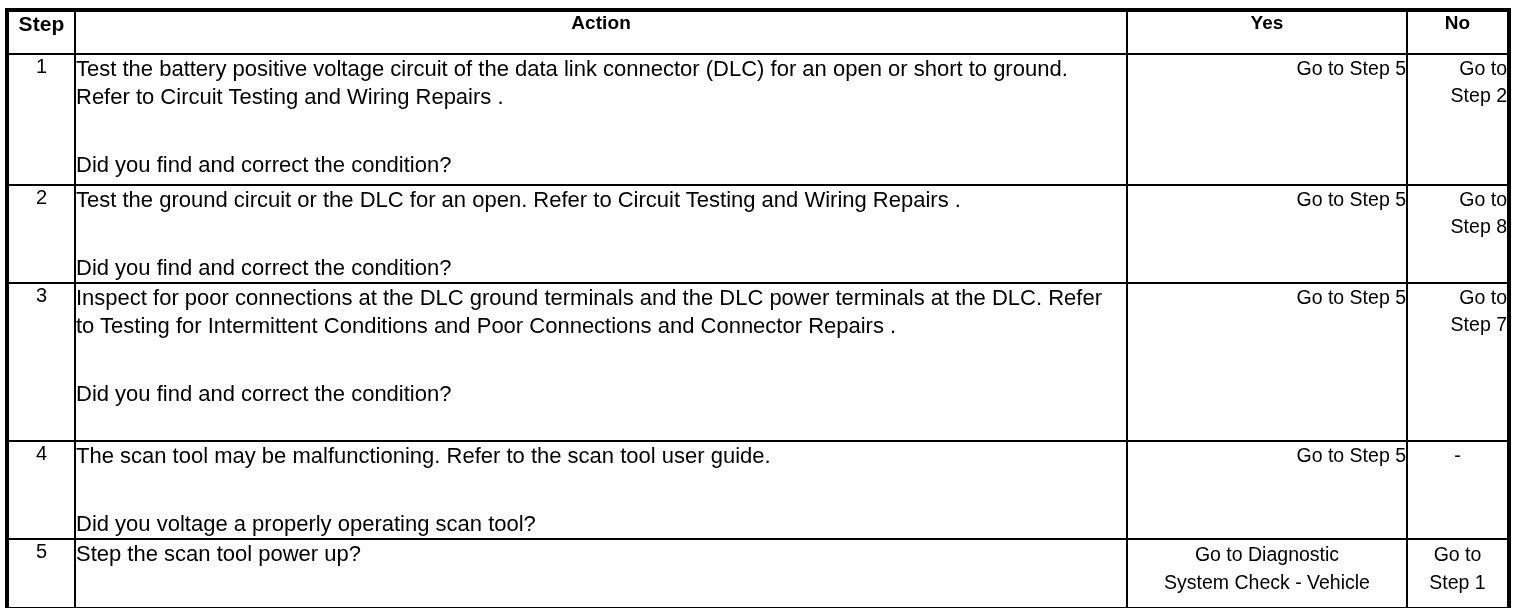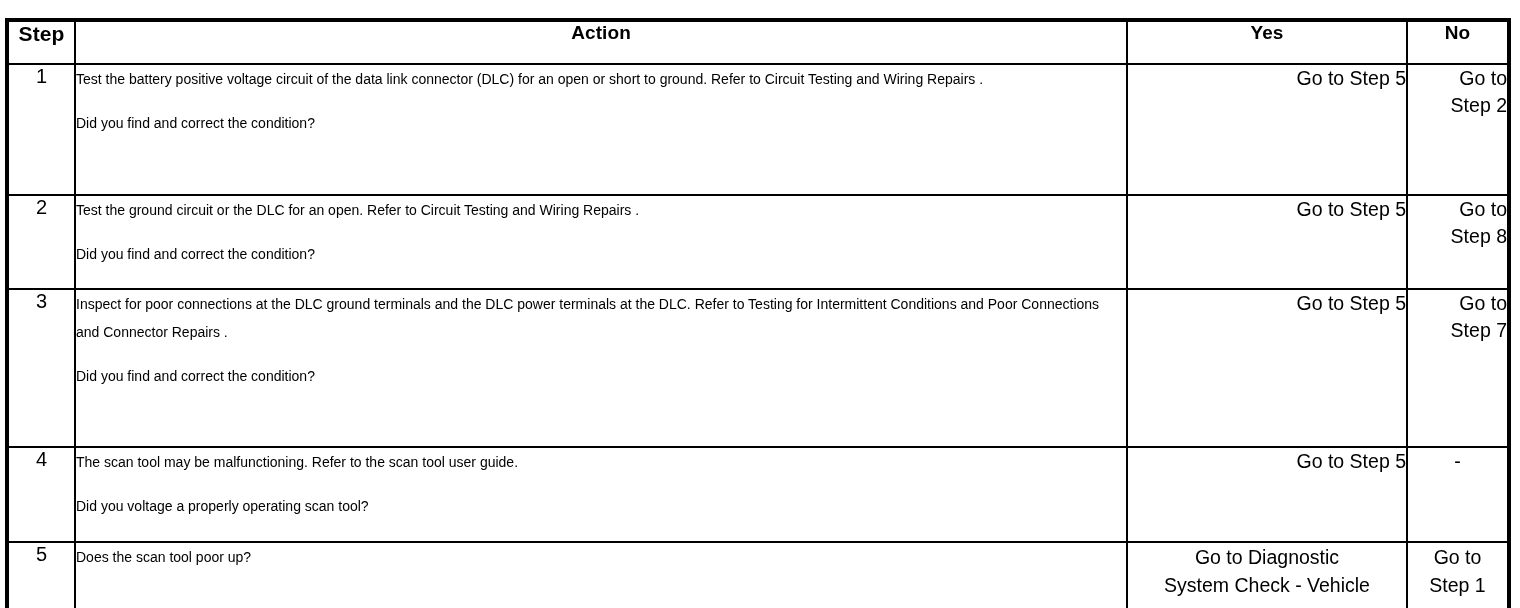--- a/index.html
+++ b/index.html
@@ -12,21 +12,21 @@
     width: 1520px;
     height: 608px;
     font-family: "Liberation Sans", sans-serif;
     color: #000000;
     overflow: hidden;
   }
 
   .table-wrap {
     position: absolute;
     left: 5px;
-    top: 18px;
+    top: 8px;
     width: 1502px;
     height: 590px;
     box-sizing: border-box;
   }
 
   table.diag {
     border-collapse: collapse;
     width: 1502px;
     table-layout: fixed;
     border: 4px solid #000000;
@@ -61,29 +61,29 @@
   .step-cell {
     text-align: center;
     vertical-align: middle;
     font-size: 20px;
   }
 
   
   .action-cell {
     vertical-align: top;
     padding: 7px 6px 4px 6px;
-    font-size: 14px;
+    font-size: 22px;
     line-height: 28px;
     border-radius: 15px;
   }
   .action-cell p {
     margin: 0;
   }
   .action-cell p.gap {
-    margin-top: 16px;
+    margin-top: 40px;
   }
 
   
   .yn {
     text-align: right;
     vertical-align: bottom;
     font-size: 19.5px;
     line-height: 27px;
     padding: 0 4px 9px 4px;
   }
@@ -182,21 +182,21 @@
           <p>The scan tool may be malfunctioning. Refer to the scan tool user guide.</p>
           <p class="gap">Did you voltage a properly operating scan tool?</p>
         </td>
         <td class="yn">Go to Step 5</td>
         <td class="yn-mid">-</td>
       </tr>
 
       <tr class="r5">
         <td class="step-cell">5</td>
         <td class="action-cell">
-          <p>Does the scan tool poor up?</p>
+          <p>Step the scan tool power up?</p>
         </td>
         <td class="yn-topleft">
           <span>Go to Diagnostic</span><br>
           <span>System Check - Vehicle</span>
         </td>
         <td class="yn-topcenter">
           <span>Go to</span><br>
           <span>Step 1</span>
         </td>
       </tr>

